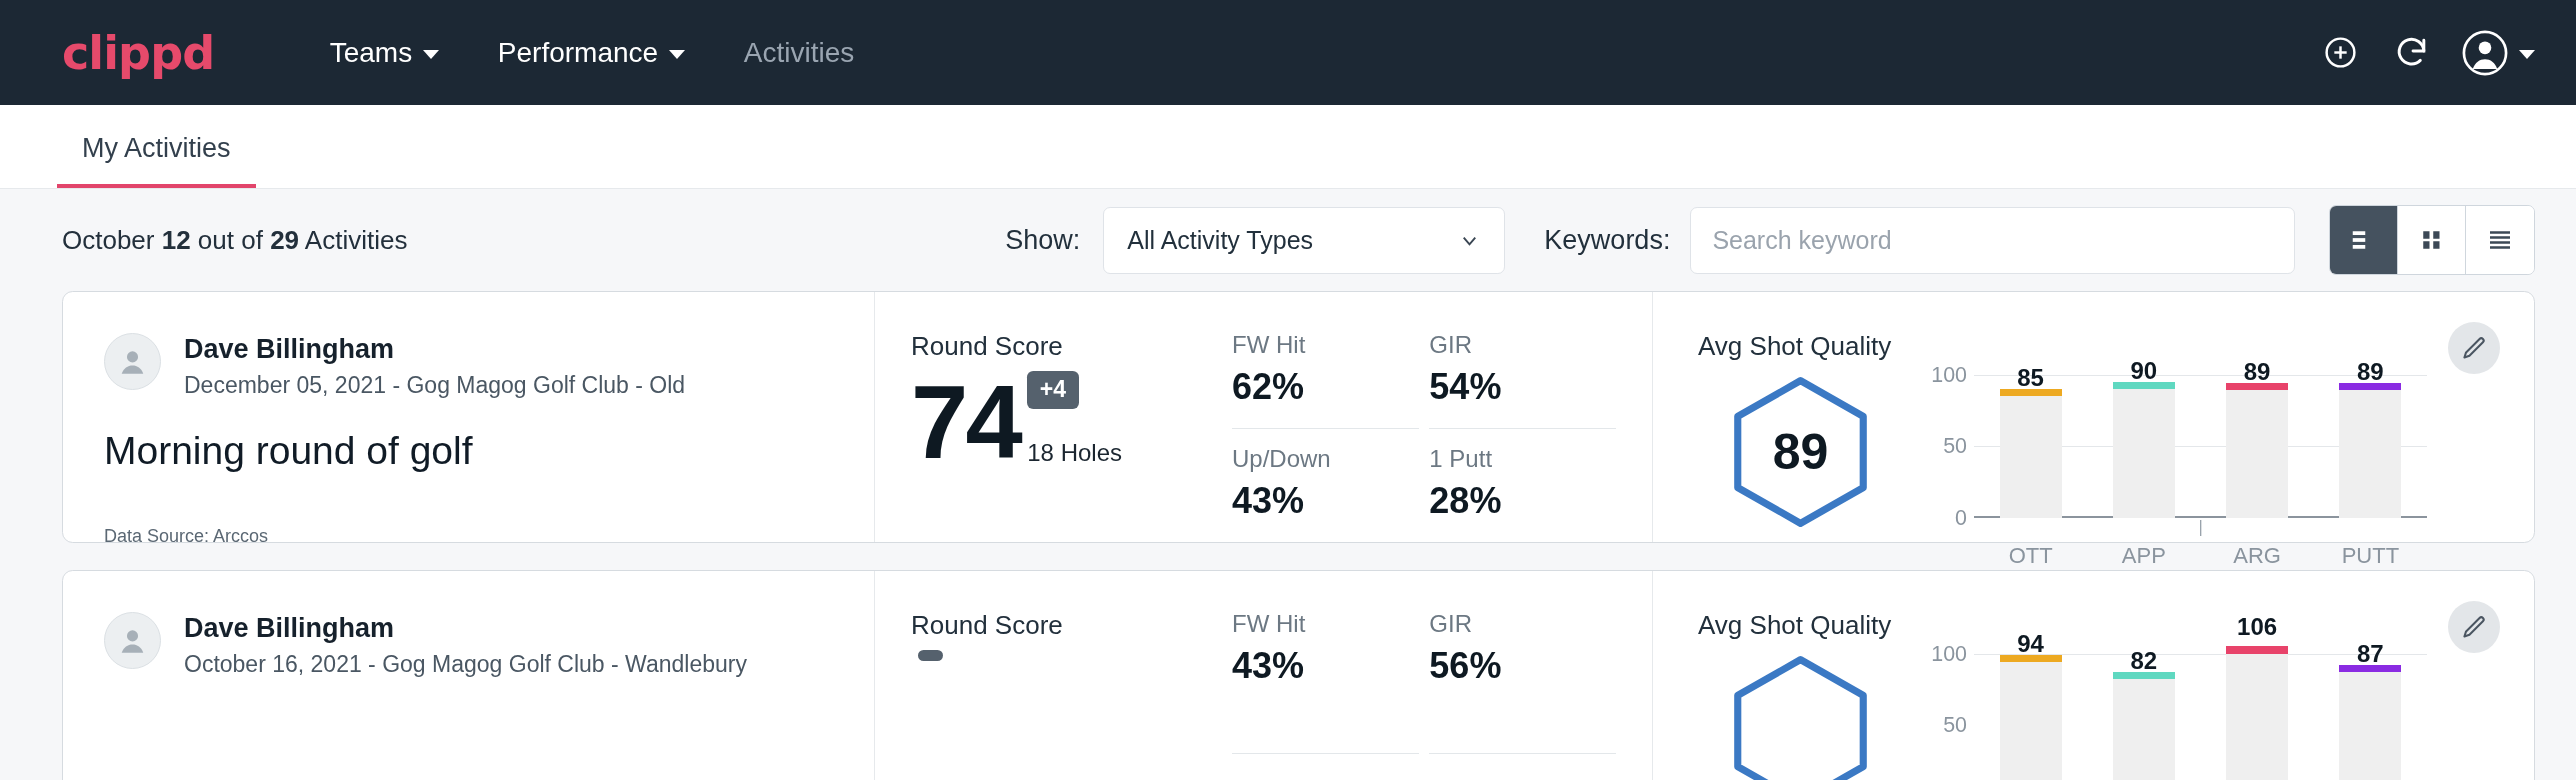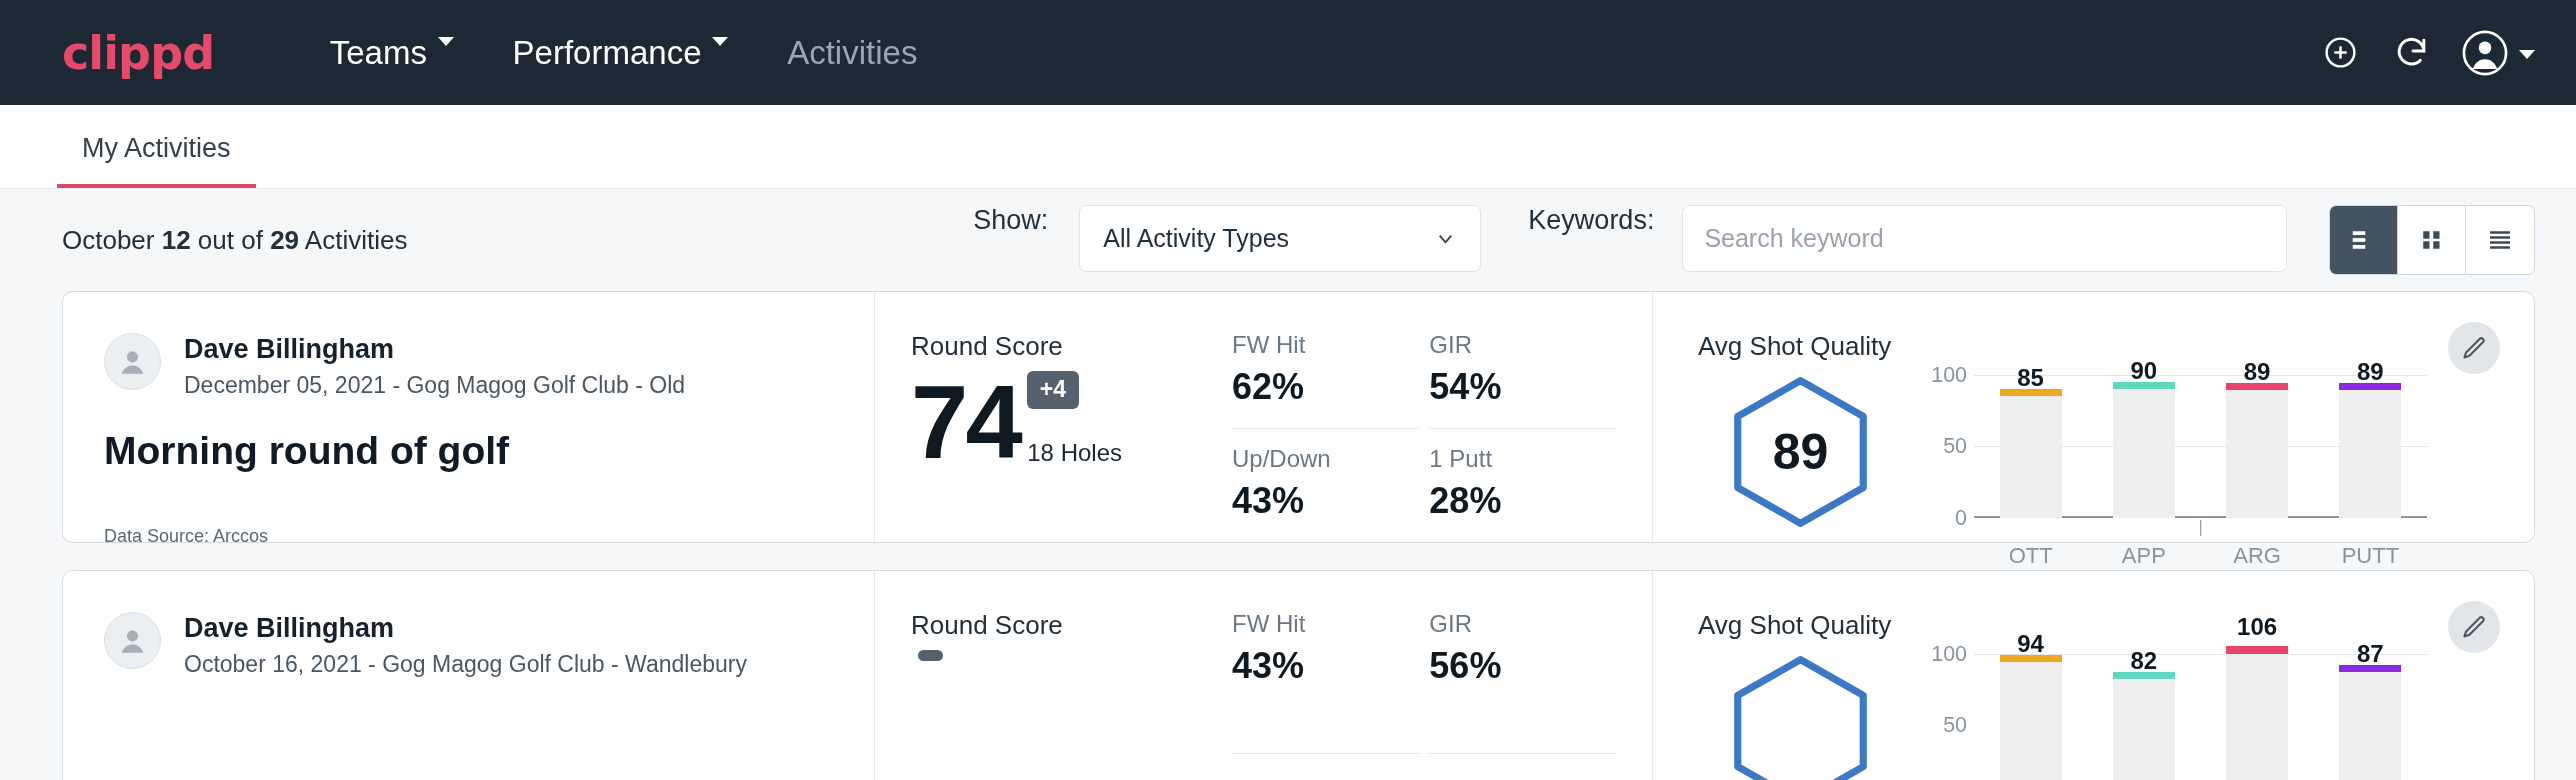--- a/index.html
+++ b/index.html
@@ -24,23 +24,23 @@
     font-size: 46px;
     font-weight: 700;
     color: #e8days;
     color: #e64a6b;
     letter-spacing: -0.9px;
     margin-right: 86px;
     line-height: 1;
   }
   .nav-items { display: flex; align-items: center; gap: 0; }
   .nav-item {
-    display: flex; gap: 10.7px;
+    display: flex; align-items: center; gap: 10.7px;
     color: #ffffff;
-    font-size: 33px;
+    font-size: 28px;
     padding: 0 29.5px;
     cursor: pointer;
     white-space: nowrap;
   }
   .nav-item.muted { color: #9aa5b1; }
   .caret {
     display:inline-block;
     width: 0; height: 0;
     border-left: 8px solid transparent;
     border-right: 8px solid transparent;
@@ -84,22 +84,22 @@
     display: flex;
     align-items: center;
     padding: 0 41px 0 62px;
     background: #f6f7f9;
   }
   .viewing { font-size: 26px; color: #23303c; }
   .viewing b { font-weight: 700; }
   .filter-right {
     margin-left: auto;
     display: flex;
-    align-items: flex-start;
-    gap: 8px;
+    align-items: center;
+    gap: 0;
   }
   .show-label { font-size: 27px; color: #22303c; margin-right: 23px; }
   .select-box {
     width: 402px; height: 67px;
     background: #fff;
     border: 0.9px solid #dfe3e8;
     border-radius: 7.1px;
     display: flex; align-items: center;
     padding: 0 23px;
     font-size: 25px;
@@ -161,21 +161,21 @@
   .pic {
     width: 57px; height: 57px; border-radius: 50%;
     background: #eceff1;
     border: 0.9px solid #dbe0e4;
     display:flex;align-items:center;justify-content:center;
     flex: 0 0 auto;
   }
   .who-name { font-size: 27px; font-weight: 700; color: #16212c; line-height: 1.25; }
   .who-sub { font-size: 23px; color: #4a5763; margin-top: 5.4px; }
   .card-title {
-    font-size: 39px; font-weight: 700; color: #101b26;
+    font-size: 39px; font-weight: 400; color: #101b26;
     margin-top: 30px;
   }
   .datasource { font-size: 18px; color: #5b6874; margin-top: 53px; }
 
   .col-score {
     width: 357px;
     padding: 39px 0 0 36px;
   }
   .sec-label { font-size: 26px; color: #22303c; }
   .score-row { display: flex; align-items: flex-end; margin-top: 9px; }

